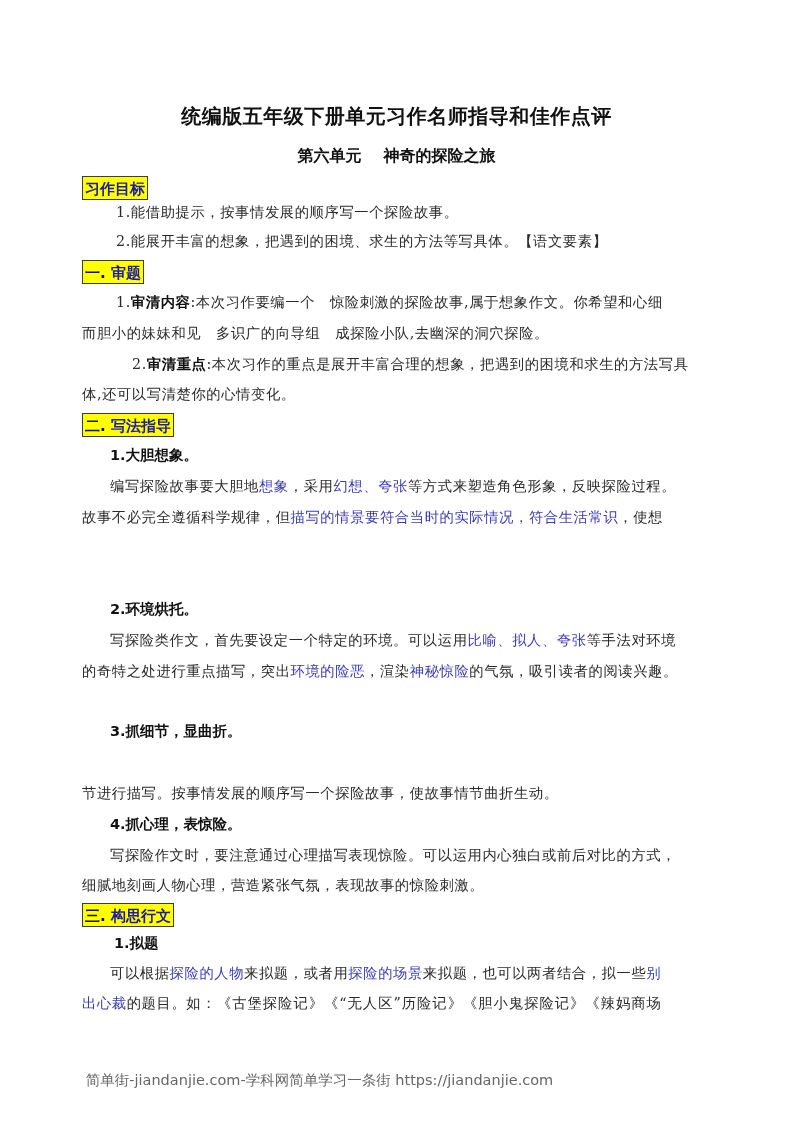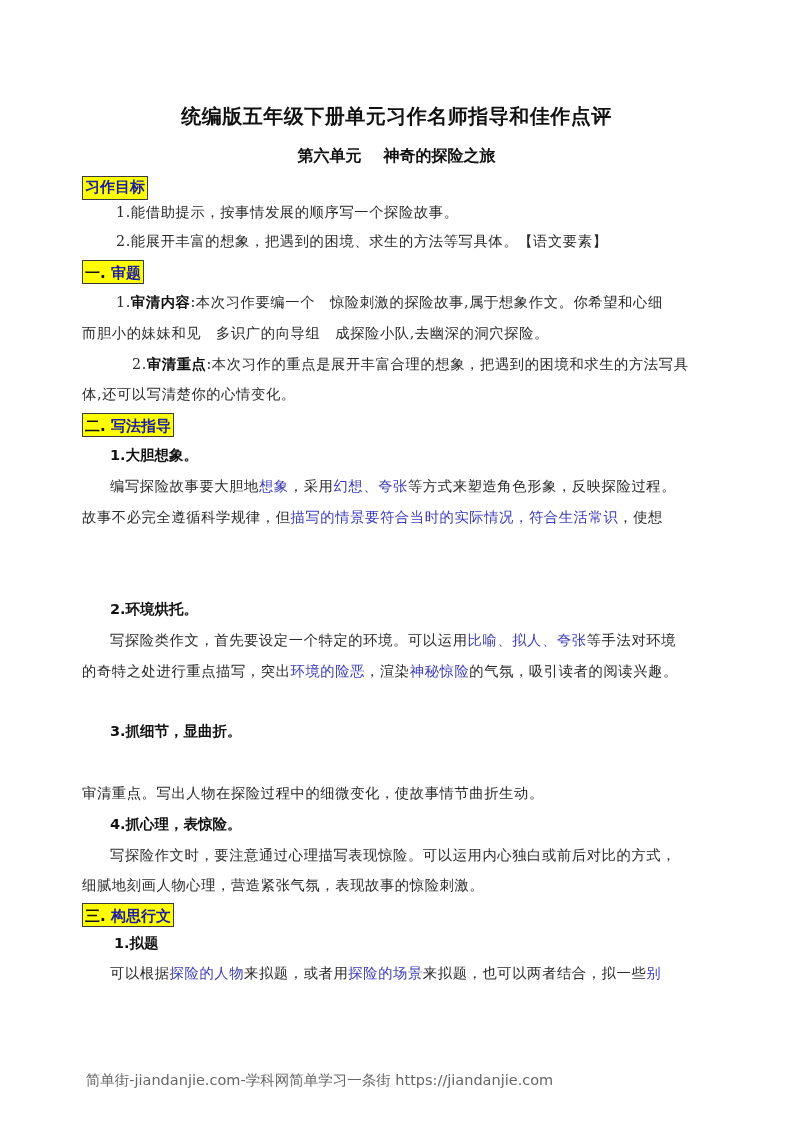--- a/index.html
+++ b/index.html
@@ -31,21 +31,21 @@
 </head>
 <body>
 
 <div class="page">
 
   <div class="title t1">统编版五年级下册单元习作名师指导和佳作点评</div>
   <div class="title t2">
     <span>第六单元</span><span class="gap"></span><span>神奇的探险之旅</span>
   </div>
 
-  <div class="hdr" style="top:176px;font-family:Liberation Mono, monospace;">习作目标</div>
+  <div class="hdr" style="top:176px;">习作目标</div>
   <div class="line ind1" style="top:202px;">1.能借助提示，按事情发展的顺序写一个探险故事。</div>
   <div class="line ind1" style="top:231px;">2.能展开丰富的想象，把遇到的困境、求生的方法等写具体。【语文要素】</div>
 
   <div class="hdr" style="top:260px;">
     <span class="num">一.</span>
     <span>审题</span>
   </div>
   <div class="line ind1" style="top:292px;"><span>1.</span><b class="k">审清内容</b><span>:本次习作要编一个　惊险刺激的探险故事,属于想象作文。你希望和心细</span></div>
   <div class="line" style="top:323px;">而胆小的妹妹和见　多识广的向导组　成探险小队,去幽深的洞穴探险。</div>
   <div class="line ind1" style="top:354px;margin-left:16px;"><span>2.</span><b class="k">审清重点</b><span>:本次习作的重点是展开丰富合理的想象，把遇到的困境和求生的方法写具</span></div>
@@ -58,27 +58,28 @@
 
   <div class="sub" style="top:446px;">1.大胆想象。</div>
   <div class="line ind2" style="top:476px;"><span>编写探险故事要大胆地</span><span class="hl">想象</span><span>，采用</span><span class="hl">幻想、夸张</span><span>等方式来塑造角色形象，反映探险过程。</span></div>
   <div class="line" style="top:507px;"><span>故事不必完全遵循科学规律，但</span><span class="hl">描写的情景要符合当时的实际情况，符合生活常识</span><span>，使想</span></div>
 
   <div class="sub" style="top:600px;">2.环境烘托。</div>
   <div class="line ind2" style="top:630px;"><span>写探险类作文，首先要设定一个特定的环境。可以运用</span><span class="hl">比喻、拟人、夸张</span><span>等手法对环境</span></div>
   <div class="line" style="top:661px;"><span>的奇特之处进行重点描写，突出</span><span class="hl">环境的险恶</span><span>，渲染</span><span class="hl">神秘惊险</span><span>的气氛，吸引读者的阅读兴趣。</span></div>
 
   <div class="sub" style="top:722px;">3.抓细节，显曲折。</div>
-  <div class="line" style="top:783px;"><span>审清重点。写出人物在探险过程中的细微变化，使故事情节曲折生动。</span></div>
+  <div class="line" style="top:783px;"><span>节进行描写。按事情发展的顺序写一个探险故事，使故事情节曲折生动。</span></div>
 
   <div class="sub" style="top:815px;">4.抓心理，表惊险。</div>
   <div class="line ind2" style="top:845px;"><span>写探险作文时，要注意通过心理描写表现惊险。可以运用内心独白或前后对比的方式，</span></div>
   <div class="line" style="top:875px;"><span>细腻地刻画人物心理，营造紧张气氛，表现故事的惊险刺激。</span></div>
 
   <div class="hdr" style="top:903px;">
     <span class="num">三.</span>
     <span>构思行文</span>
   </div>
   <div class="sub" style="top:934px; left:114px;">1.拟题</div>
   <div class="line ind2" style="top:963px;"><span>可以根据</span><span class="hl">探险的人物</span><span>来拟题，或者用</span><span class="hl">探险的场景</span><span>来拟题，也可以两者结合，拟一些</span><span class="hl">别</span></div>
+  <div class="line" style="top:993px;"><span class="hl">出心裁</span><span>的题目。</span><span class="kai">如：《古堡探险记》《“无人区”历险记》《胆小鬼探险记》《辣妈商场</span></div>
 
   <div class="footer">简单街-jiandanjie.com-学科网简单学习一条街 https://jiandanjie.com</div>
 </div>
 
 </body></html>

